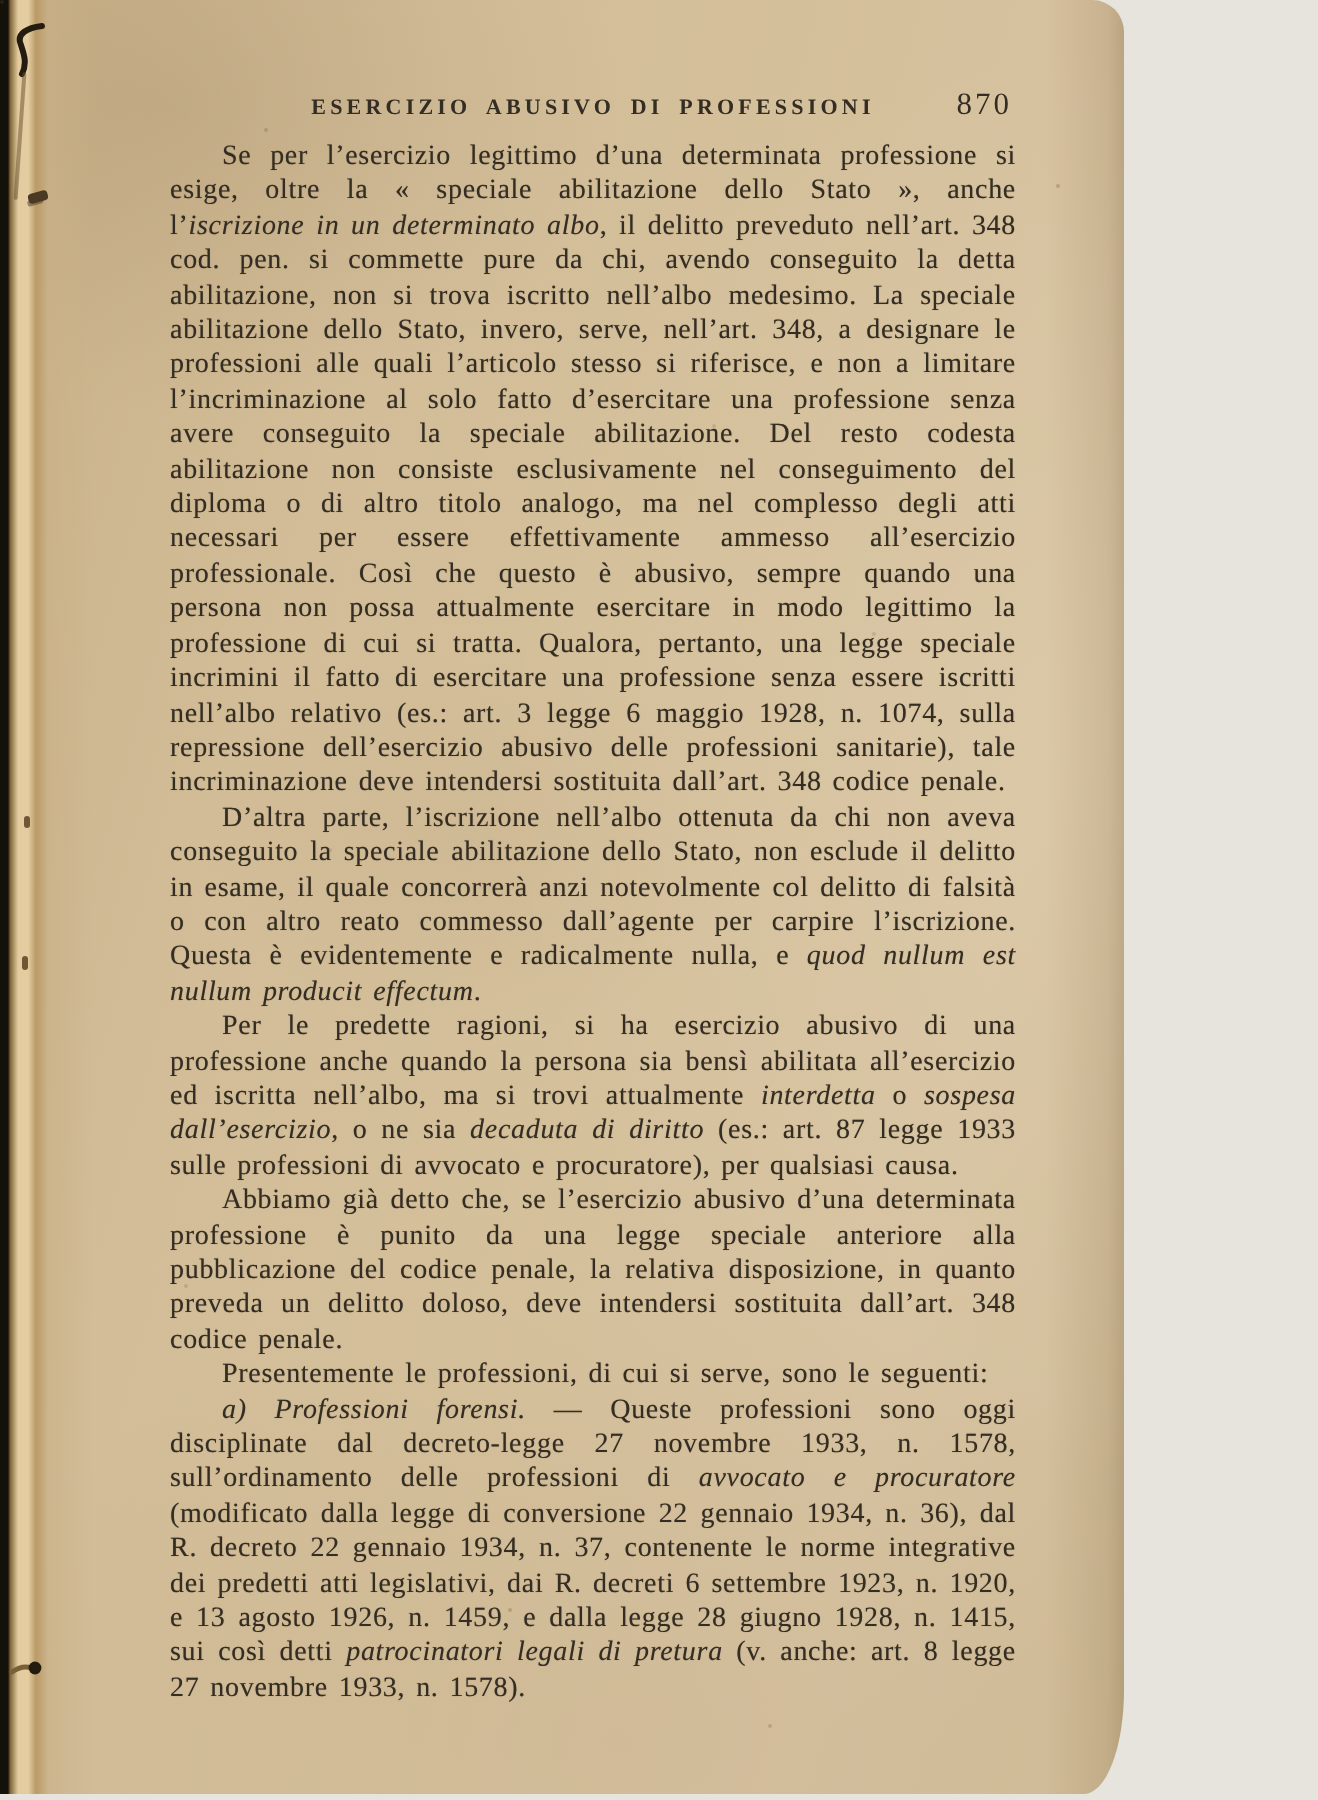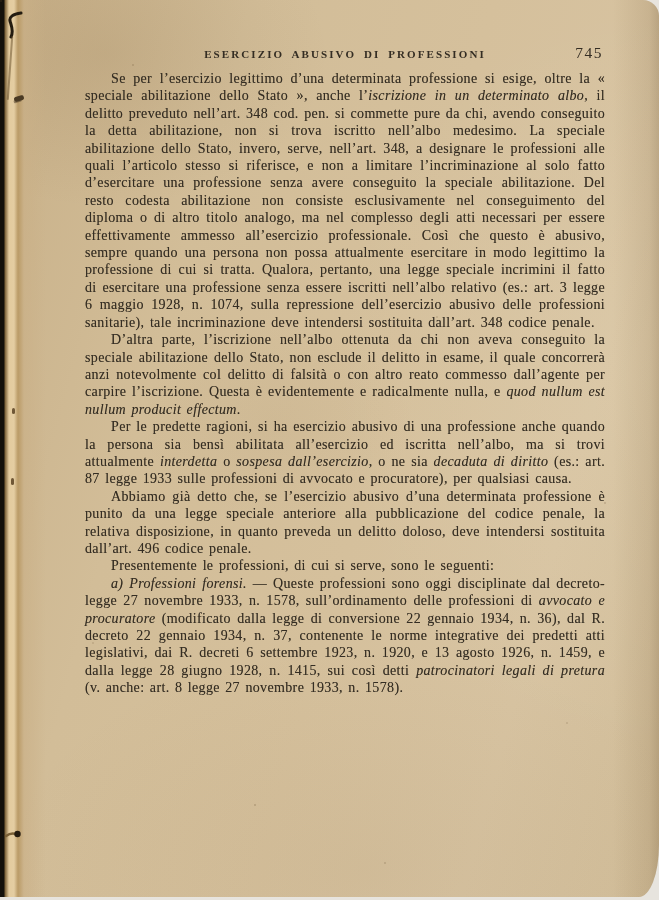--- a/index.html
+++ b/index.html
@@ -3,21 +3,21 @@
 <meta charset="utf-8">
 <style>
   html,body{margin:0;padding:0;}
   body{
     width:659px;height:900px;overflow:hidden;
     background:#e7e4de;
     font-family:"Liberation Serif","DejaVu Serif",serif;
   }
   .scan{position:relative;width:659px;height:900px;}
   .page{
-    position:absolute;left:0;top:0;width:659px;height:897px;
+    position:absolute;left:0;top:0;width:562px;height:897px;
     background:
       linear-gradient(90deg, rgba(0,0,0,0) 93%, rgba(125,98,60,0.16) 98.5%, rgba(110,85,50,0.28) 100%),
       linear-gradient(105deg,#c8b088 0%,#d2bd98 28%,var(--page-bg,#d5c09c) 55%,#d7c3a1 78%,#d1bd99 100%);
     border-radius:0 16px 0 0;
     border-bottom-right-radius:20px 52px;
     overflow:hidden;
     font-family:Liberation Serif, serif;
   }
   .mottle{
     position:absolute;inset:0;pointer-events:none;
@@ -91,27 +91,27 @@
     <div class="mark stitch-1"></div>
     <div class="mark stitch-2"></div>
     <svg class="mark thread-bottom" width="18" height="14" viewBox="0 0 18 14">
       <path d="M2,9 C6,6 9,6 12,7" fill="none" stroke="#7a6036" stroke-width="2.5" stroke-linecap="round"></path>
       <circle cx="13.5" cy="7" r="3.2" fill="#241b0f"></circle>
     </svg>
 
     <div class="content">
       <div class="running-header">
         <span class="title">ESERCIZIO ABUSIVO DI PROFESSIONI</span>
-        <span class="pagenum">745</span>
+        <span class="pagenum">870</span>
       </div>
       <div class="body" lang="it">
           <p><span>Se per l’esercizio legittimo d’una determinata professione si esige, oltre la « speciale abilitazione dello Stato », anche l’</span><i>iscrizione in un determinato albo</i><span>, il delitto preveduto nell’art. 348 cod. pen. si commette pure da chi, avendo conseguito la detta abilitazione, non si trova iscritto nell’albo medesimo. La speciale abilitazione dello Stato, invero, serve, nell’art. 348, a designare le professioni alle quali l’articolo stesso si riferisce, e non a limitare l’incriminazione al solo fatto d’esercitare una professione senza avere conseguito la speciale abilitazione. Del resto codesta abilitazione non consiste esclusivamente nel conseguimento del diploma o di altro titolo analogo, ma nel complesso degli atti necessari per essere effettivamente ammesso all’esercizio professionale. Così che questo è abusivo, sempre quando una persona non possa attualmente esercitare in modo legittimo la professione di cui si tratta. Qualora, pertanto, una legge speciale incrimini il fatto di esercitare una professione senza essere iscritti nell’albo relativo (es.: art. 3 legge 6 maggio 1928, n. 1074, sulla repressione dell’esercizio abusivo delle professioni sanitarie), tale incriminazione deve intendersi sostituita dall’art. 348 codice penale.</span></p>
           <p><span>D’altra parte, l’iscrizione nell’albo ottenuta da chi non aveva conseguito la speciale abilitazione dello Stato, non esclude il delitto in esame, il quale concorrerà anzi notevolmente col delitto di falsità o con altro reato commesso dall’agente per carpire l’iscrizione. Questa è evidentemente e radicalmente nulla, e </span><i>quod nullum est nullum producit effectum</i><span>.</span></p>
           <p><span>Per le predette ragioni, si ha esercizio abusivo di una professione anche quando la persona sia bensì abilitata all’esercizio ed iscritta nell’albo, ma si trovi attualmente </span><i>interdetta</i><span> o </span><i>sospesa dall’esercizio</i><span>, o ne sia </span><i>decaduta di diritto</i><span> (es.: art. 87 legge 1933 sulle professioni di avvocato e procuratore), per qualsiasi causa.</span></p>
-          <p><span>Abbiamo già detto che, se l’esercizio abusivo d’una determinata professione è punito da una legge speciale anteriore alla pubblicazione del codice penale, la relativa disposizione, in quanto preveda un delitto doloso, deve intendersi sostituita dall’art. 496 codice penale.</span></p>
+          <p><span>Abbiamo già detto che, se l’esercizio abusivo d’una determinata professione è punito da una legge speciale anteriore alla pubblicazione del codice penale, la relativa disposizione, in quanto preveda un delitto doloso, deve intendersi sostituita dall’art. 348 codice penale.</span></p>
           <p><span>Presentemente le professioni, di cui si serve, sono le seguenti:</span></p>
           <p><i>a) Professioni forensi.</i><span> — Queste professioni sono oggi disciplinate dal decreto-legge 27 novembre 1933, n. 1578, sull’ordinamento delle professioni di </span><i>avvocato e procuratore</i><span> (modificato dalla legge di conversione 22 gennaio 1934, n. 36), dal R. decreto 22 gennaio 1934, n. 37, contenente le norme integrative dei predetti atti legislativi, dai R. decreti 6 settembre 1923, n. 1920, e 13 agosto 1926, n. 1459, e dalla legge 28 giugno 1928, n. 1415, sui così detti </span><i>patrocinatori legali di pretura</i><span> (v. anche: art. 8 legge 27 novembre 1933, n. 1578).</span></p>
         </div>
     </div>
 
     <div class="speckles"></div>
   </div>
 </div>
 
 </body></html>

